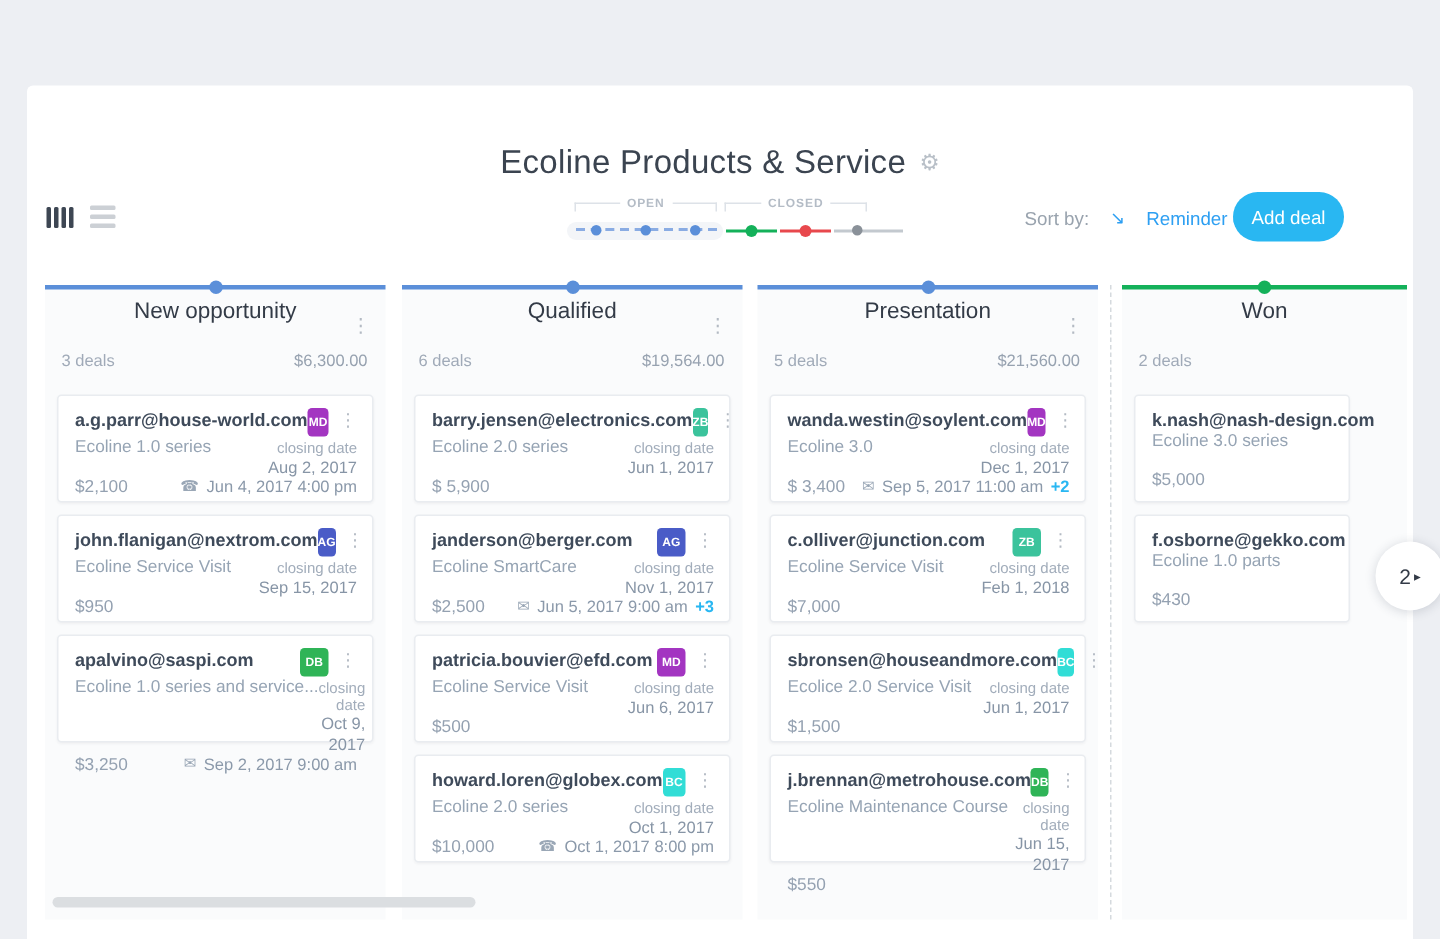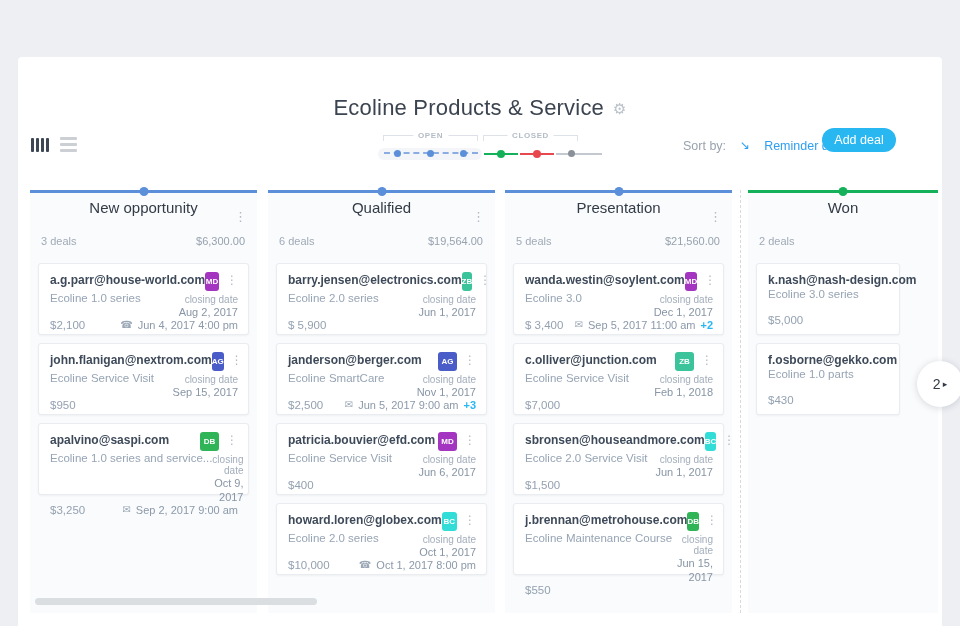--- a/index.html
+++ b/index.html
@@ -56,21 +56,21 @@
   .sl-pill { position:absolute; left:0; top:1px; width:104px; height:12px; background:#f3f5f8; border-radius:7px; }
   .sl-dash { position:absolute; top:5px; border-top:2px dashed #8aace3; }
   .sl-seg  { position:absolute; top:6px; height:2px; }
   .dot { position:absolute; border-radius:50%; }
 
   
   .sort-row { position:absolute; left:683px; top:139px; display:flex; align-items:flex-start; gap:14px; }
   .sort-label { color:#99a3ae; font-size:12.5px; }
   .sort-arrow { color:#2d9ff2; font-size:12px; line-height:1; }
   .sort-value { color:#2d9ff2; font-size:12.5px; }
-  .add-deal { position:absolute; left:822px; top:128px; width:74px; height:24px; border:none; border-radius:17px;
+  .add-deal { position:absolute; left:822px; top:128px; width:74px; height:33px; border:none; border-radius:17px;
               background:#29b7f2; color:#ffffff; font-size:12.5px; font-family:inherit; cursor:pointer;text-align:center; }
 
   
   .column { position:absolute; top:190px; width:227px; height:423px; background:#fafbfc; }
   .column--won { width:190px; }
   .col-line { height:3px; position:relative; }
   .col-dot { position:absolute; left:50%; top:-3px; transform:translateX(-50%); width:9px; height:9px; border-radius:50%; }
   .col-title-row { position:relative; padding-top:6px; height:42px; text-align:center; }
   .col-title { font-size:15px; color:#333b47; font-weight:500; }
   .col-kebab { position:absolute; right:10px; top:16px; color:#b3bac3; font-size:13px; cursor:pointer; }
@@ -313,21 +313,21 @@
           <span class="c-kebab">⋮</span>
         </div>
         <div class="c-r2">
           <span class="c-product">Ecoline Service Visit</span>
           <span class="c-closing">
             <span class="c-cl">closing date</span>
             <span class="c-cd">Jun 6, 2017</span>
           </span>
         </div>
         <div class="c-r3">
-          <span class="c-amount">$400</span>
+          <span class="c-amount">$500</span>
           <span class="c-activity">
 
             <span></span>
 
           </span>
         </div>
       </div>
       <div class="card">
         <div class="c-r1">
           <span class="c-email">howard.loren@globex.com</span>

